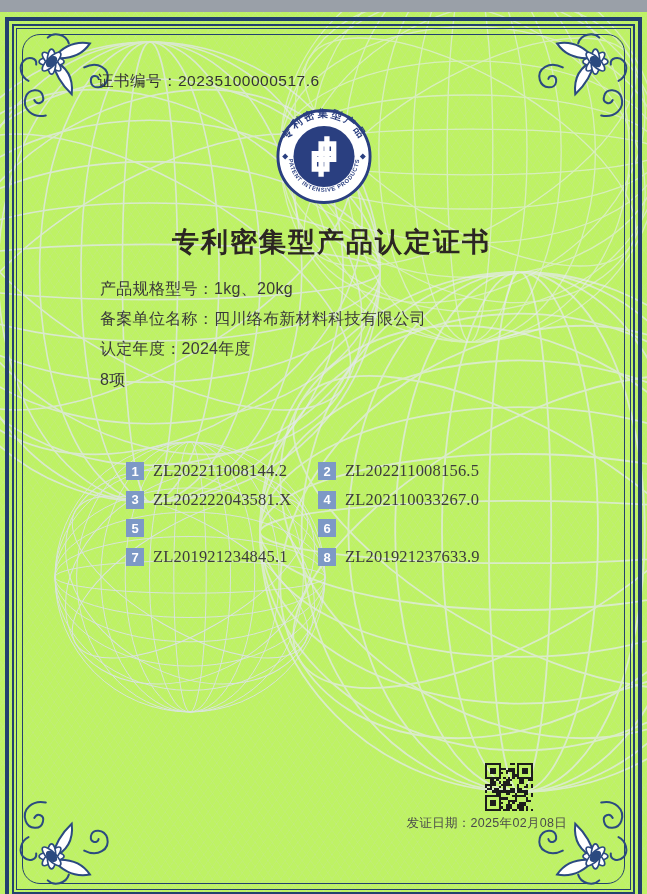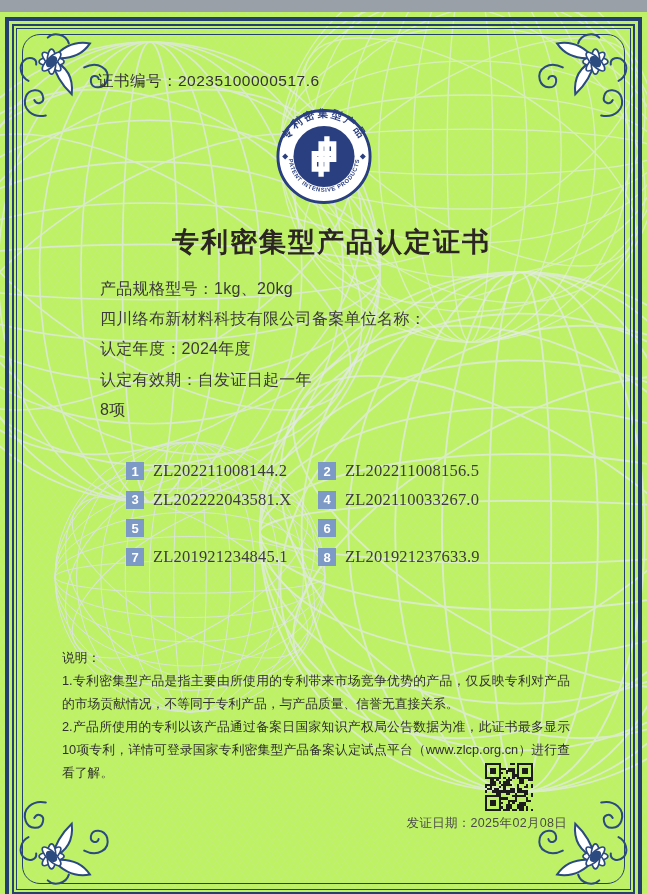--- a/index.html
+++ b/index.html
@@ -168,32 +168,28 @@
   </svg>
 
   <h1 class="title">专利密集型产品认定证书</h1>
 
   <div class="details">
     <div class="drow">
         <span>产品规格型号：</span>
         <span>1kg、20kg</span>
       </div>
     <div class="drow">
+        <span>备案单位名称：</span>
         <span>四川络布新材料科技有限公司</span>
-        <span>备案单位名称：</span>
       </div>
     <div class="drow">
         <span>认定年度：</span>
         <span>2024年度</span>
       </div>
     <div class="drow">
-        <span>认定有效期：</span>
-        <span>自发证日起一年</span>
-      </div>
-    <div class="drow">
         <span>8项</span>
       </div>
   </div>
 
   <div class="patents">
     <div class="pitem">
         <span class="pbadge">1</span>
         <span class="pcode">ZL202211008144.2</span>
       </div>
     <div class="pitem">
@@ -217,25 +213,20 @@
     <div class="pitem">
         <span class="pbadge">7</span>
         <span class="pcode">ZL201921234845.1</span>
       </div>
     <div class="pitem">
         <span class="pbadge">8</span>
         <span class="pcode">ZL201921237633.9</span>
       </div>
   </div>
 
-  <div class="notes">
-    <p>说明：</p>
-    <p>1.专利密集型产品是指主要由所使用的专利带来市场竞争优势的产品，仅反映专利对产品的市场贡献情况，不等同于专利产品，与产品质量、信誉无直接关系。</p>
-    <p>2.产品所使用的专利以该产品通过备案日国家知识产权局公告数据为准，此证书最多显示10项专利，详情可登录国家专利密集型产品备案认定试点平台（www.zlcp.org.cn）进行查看了解。</p>
-  </div>
 
   <div class="qr">
       <svg viewBox="0 0 21 21" shape-rendering="crispEdges">
         <rect x="0" y="0" width="1" height="1" fill="#1c1c1c"></rect>
         <rect x="1" y="0" width="1" height="1" fill="#1c1c1c"></rect>
         <rect x="2" y="0" width="1" height="1" fill="#1c1c1c"></rect>
         <rect x="3" y="0" width="1" height="1" fill="#1c1c1c"></rect>
         <rect x="4" y="0" width="1" height="1" fill="#1c1c1c"></rect>
         <rect x="5" y="0" width="1" height="1" fill="#1c1c1c"></rect>
         <rect x="6" y="0" width="1" height="1" fill="#1c1c1c"></rect>

